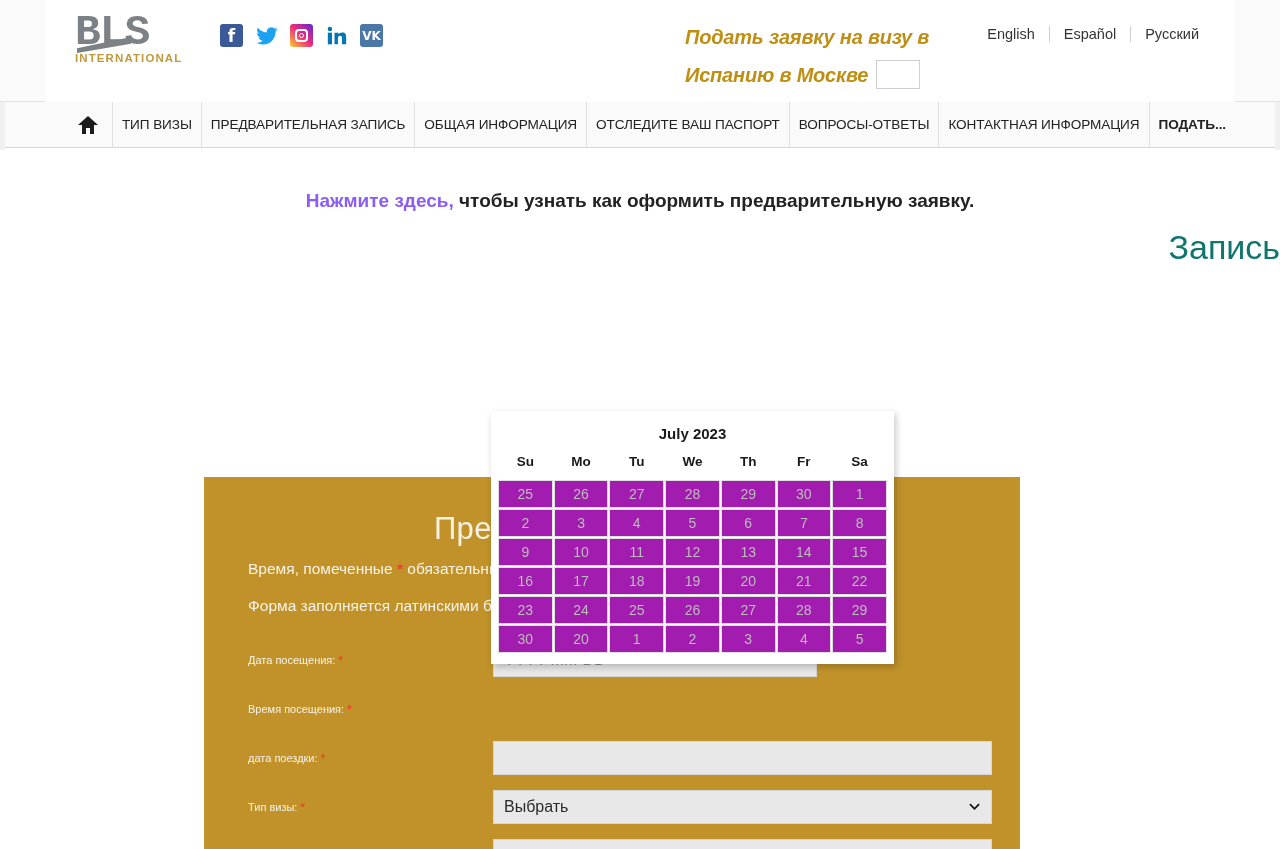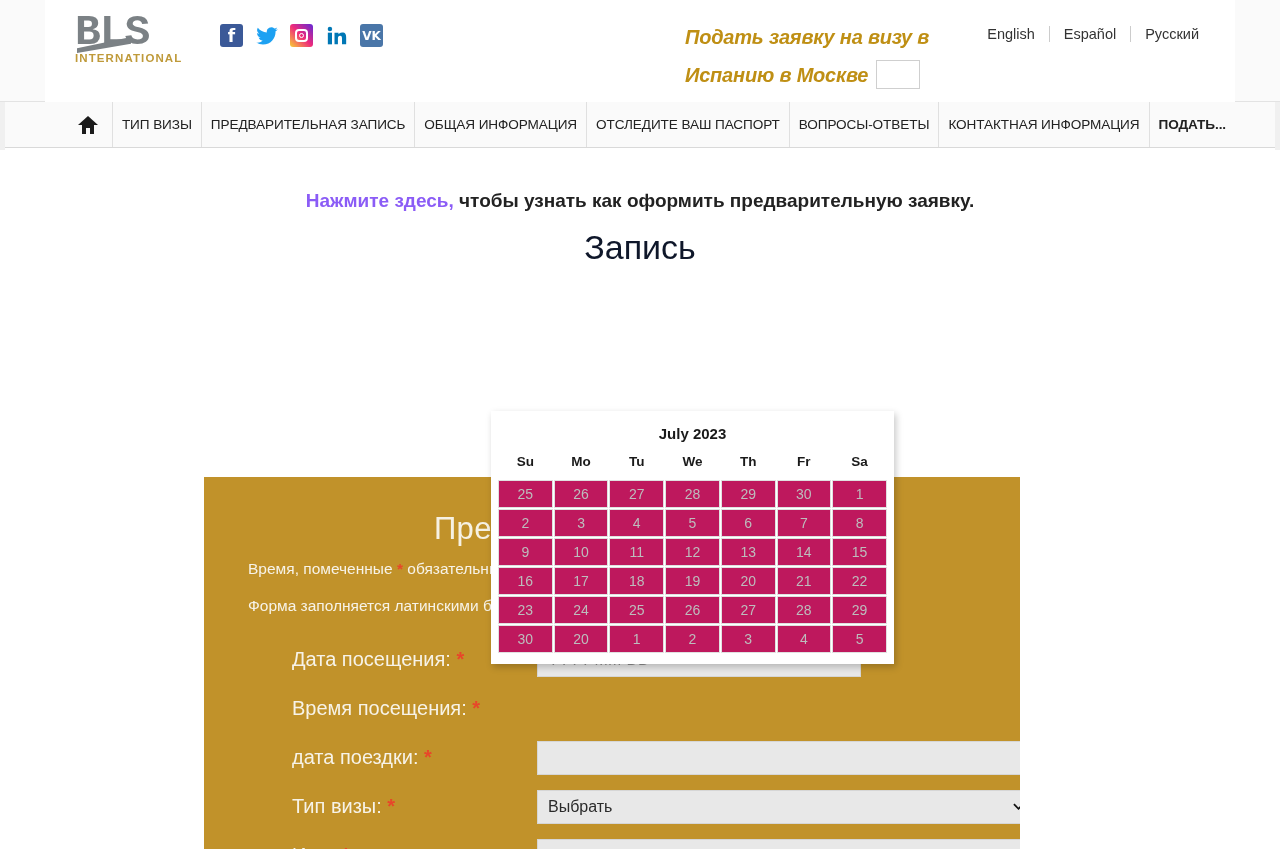--- a/index.html
+++ b/index.html
@@ -153,22 +153,22 @@
   }
 
   
   #main { position: relative; width: 1280px; background: #ffffff; }
   #notice {
     text-align: center; margin-top: 42px;
     font-size: 19px; font-weight: bold; color: #222222;
   }
   #notice .link { color: #8b5cf6; cursor: pointer; }
   #page-title {
-    text-align: center; margin-top: 16px;
-    font-size: 34px; color: #0f172a; font-weight: normal;
+    text-align: right; margin-top: 16px;
+    font-size: 34px; color: #0f766e; font-weight: normal;
   }
 
   
   #form-panel {
     position: absolute; left: 204px; top: 287px;
     width: 816px; height: 562px;
     background: #c1922a;
     padding: 30px 30px 0 44px;
     overflow: hidden;
   }
@@ -181,21 +181,21 @@
     color: #f7f3e8; font-size: 15.5px; margin-top: 0;
     line-height: 44px; font-weight: normal;
   }
   .req { color: #e8462a; font-weight: bold; }
 
   .field-row {
     display: flex; align-items: center; height: 49px;
   }
   .field-label {
     width: 245px; flex: 0 0 245px;
-    color: #f7f3e8; font-size: 20px; margin-left: 44px;
+    color: #f7f3e8; font-size: 11px;
   }
   .field-control { flex: 1 1 auto; display: flex; align-items: center; }
   .txt {
     height: 34px; background: #e8e8e8;
     border: 1px solid #d6d6d6; border-radius: 0;
     font-size: 16px; color: #2a2a2a; padding: 0 10px;
     font-family: "Liberation Sans", sans-serif;
     outline: none;
   }
   .txt::placeholder { color: #8d8d8d; }
@@ -228,21 +228,21 @@
     color: #1a1a1a; padding: 6px 0 10px 0;
   }
   #dp-grid { width: 100%; border-collapse: separate; border-spacing: 1px; }
   #dp-grid th {
     font-size: 13.5px; font-weight: bold; color: #1a1a1a;
     padding-bottom: 10px; width: 14.28%;
   }
   #dp-grid td {
     height: 28px; text-align: center;
     font-size: 14px; color: #bdbdbd;
-    background: #be185d; border: 1px solid #e0e0e0;
+    background: #a21caf; border: 1px solid #e0e0e0;
     cursor: default;
   }
 </style>
 </head>
 <body>
 
 <div id="page">
 
   <div class="page-edge-left"></div>
   <div class="page-edge-right"></div>

